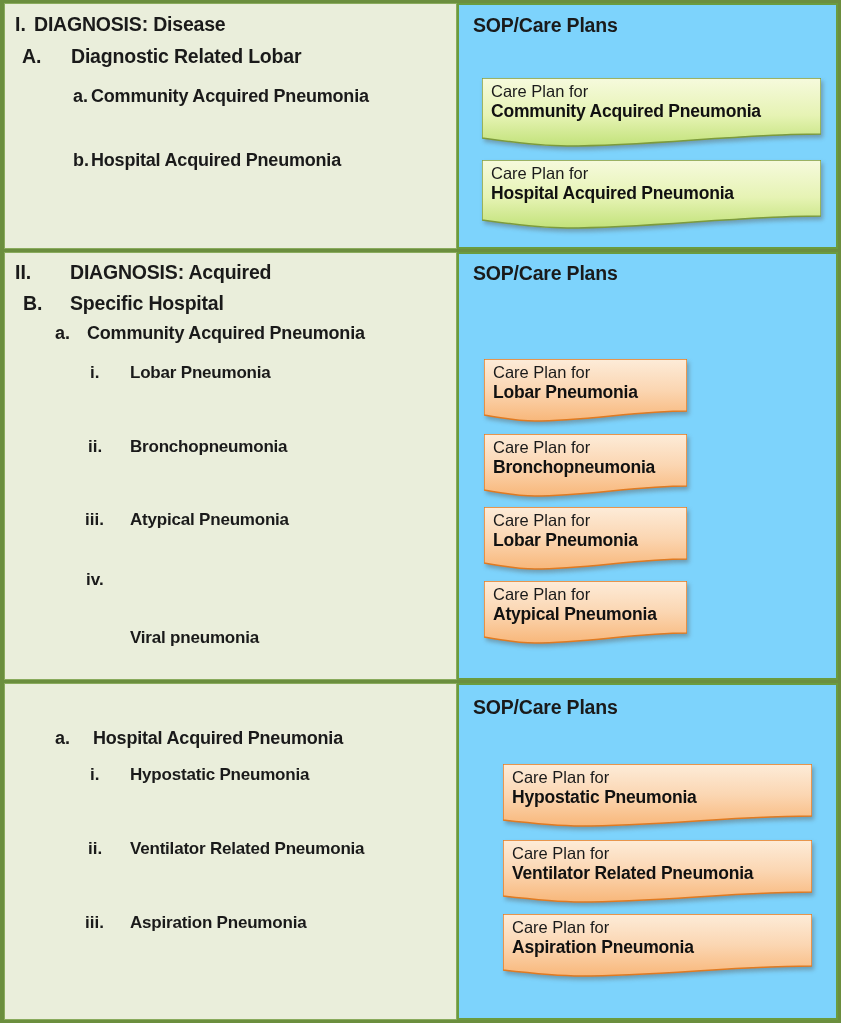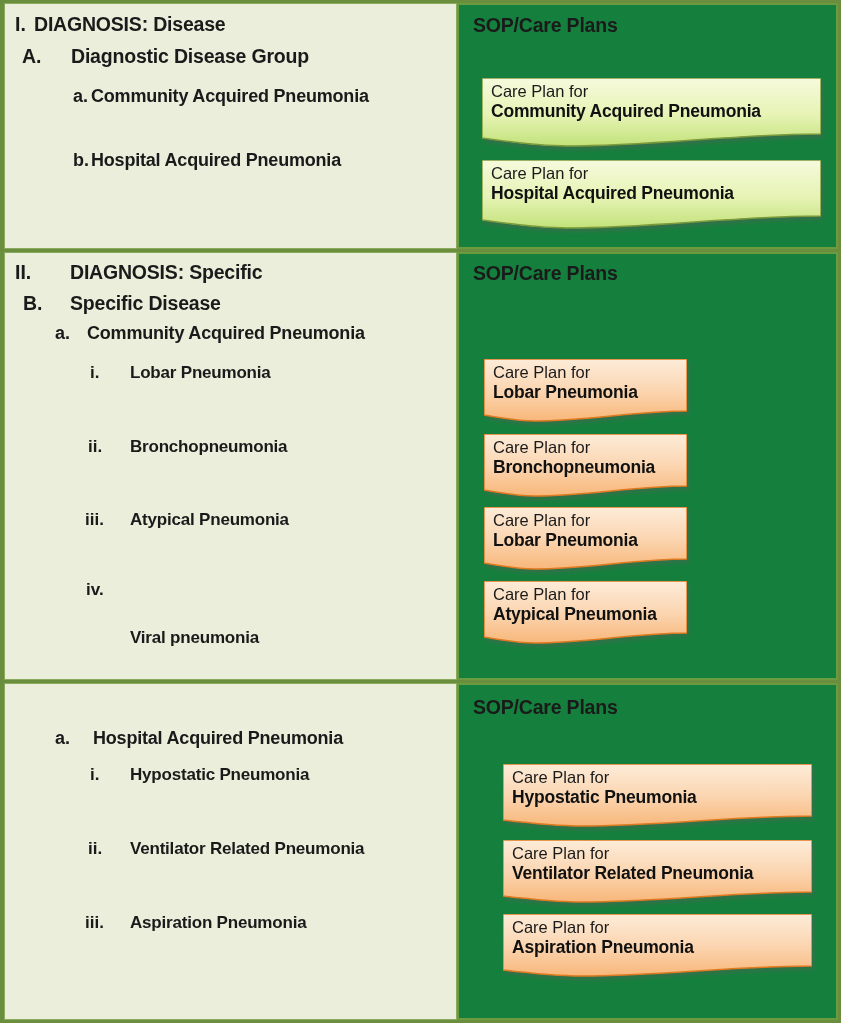--- a/index.html
+++ b/index.html
@@ -24,21 +24,21 @@
   .left-pane{
     position:relative;
     box-sizing:border-box;
     background:#eaeedb;
     border:1px solid #8aab5d;
     overflow:hidden;
   }
   .right-pane{
     position:relative;
     box-sizing:border-box;
-    background:#15803d;
+    background:#7dd3fc;
     border:2px solid #6b9b3f;
     overflow:hidden;
   }
 
   
   .otext{
     position:absolute;
     color:#1a1a1a;
     font-weight:bold;
     white-space:nowrap;
@@ -101,21 +101,21 @@
 
 <div class="frame">
 
   <div class="section" style="left:4px;top:3px;width:834px;height:246px;">
 
     <div class="left-pane" style="width:453px;height:246px;">
       <span class="marker lvl1" style="left:10px;top:9px;">I.</span>
       <span class="otext lvl1" style="left:29px;top:9px;">DIAGNOSIS: Disease</span>
 
       <span class="marker lvl2" style="left:17px;top:41px;">A.</span>
-      <span class="otext lvl2" style="left:66px;top:41px;">Diagnostic Disease Group</span>
+      <span class="otext lvl2" style="left:66px;top:41px;">Diagnostic Related Lobar</span>
 
       <span class="marker lvl3" style="left:68px;top:82px;">a.</span>
       <span class="otext lvl3" style="left:86px;top:82px;">Community Acquired Pneumonia</span>
 
       <span class="marker lvl3" style="left:68px;top:146px;">b.</span>
       <span class="otext lvl3" style="left:86px;top:146px;">Hospital Acquired Pneumonia</span>
     </div>
 
     <div class="right-pane" style="width:381px;height:246px;">
       <span class="pane-title" style="left:14px;top:9px;">SOP/Care Plans</span>
@@ -153,38 +153,38 @@
           <span class="l2">Hospital Acquired Pneumonia</span>
         </div>
       </div>
     </div>
   </div>
 
   <div class="section" style="left:4px;top:252px;width:834px;height:428px;">
 
     <div class="left-pane" style="width:453px;height:428px;">
       <span class="marker lvl1" style="left:10px;top:8px;">II.</span>
-      <span class="otext lvl1" style="left:65px;top:8px;">DIAGNOSIS: Specific</span>
+      <span class="otext lvl1" style="left:65px;top:8px;">DIAGNOSIS: Acquired</span>
 
       <span class="marker lvl2" style="left:18px;top:39px;">B.</span>
-      <span class="otext lvl2" style="left:65px;top:39px;">Specific Disease</span>
+      <span class="otext lvl2" style="left:65px;top:39px;">Specific Hospital</span>
 
       <span class="marker lvl3" style="left:50px;top:70px;">a.</span>
       <span class="otext lvl3" style="left:82px;top:70px;">Community Acquired Pneumonia</span>
 
       <span class="marker lvl4" style="left:85px;top:110px;">i.</span>
       <span class="otext lvl4" style="left:125px;top:110px;">Lobar Pneumonia</span>
 
       <span class="marker lvl4" style="left:83px;top:184px;">ii.</span>
       <span class="otext lvl4" style="left:125px;top:184px;">Bronchopneumonia</span>
 
       <span class="marker lvl4" style="left:80px;top:257px;">iii.</span>
       <span class="otext lvl4" style="left:125px;top:257px;">Atypical Pneumonia</span>
 
-      <span class="marker lvl4" style="left:81px;top:327px;">iv.</span>
+      <span class="marker lvl4" style="left:81px;top:317px;">iv.</span>
       <span class="otext lvl4" style="left:125px;top:331px;margin-top:44px;">Viral pneumonia</span>
     </div>
 
     <div class="right-pane" style="width:381px;height:428px;">
       <span class="pane-title" style="left:14px;top:8px;">SOP/Care Plans</span>
 
       <div class="card" style="left:25px;top:105px;width:203px;height:66px;">
         <svg width="203" height="66" viewBox="0 0 203 66" preserveAspectRatio="none" aria-hidden="true">
           <defs>
             <linearGradient id="gradOrange0" x1="0" y1="0" x2="0" y2="1">

